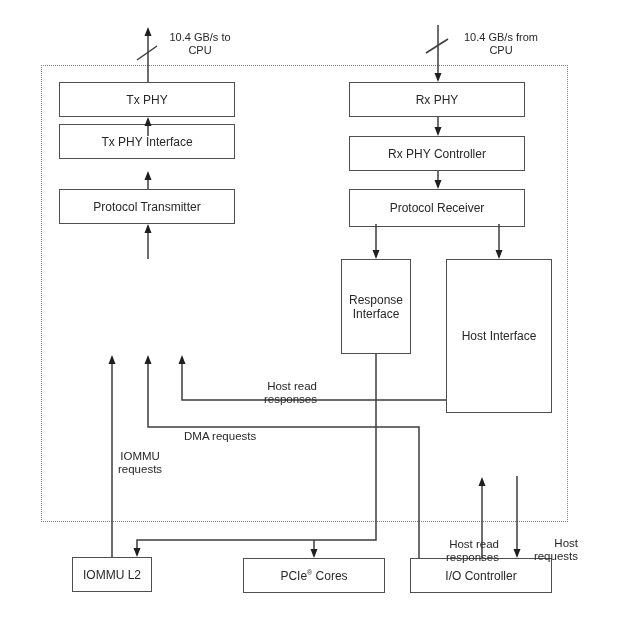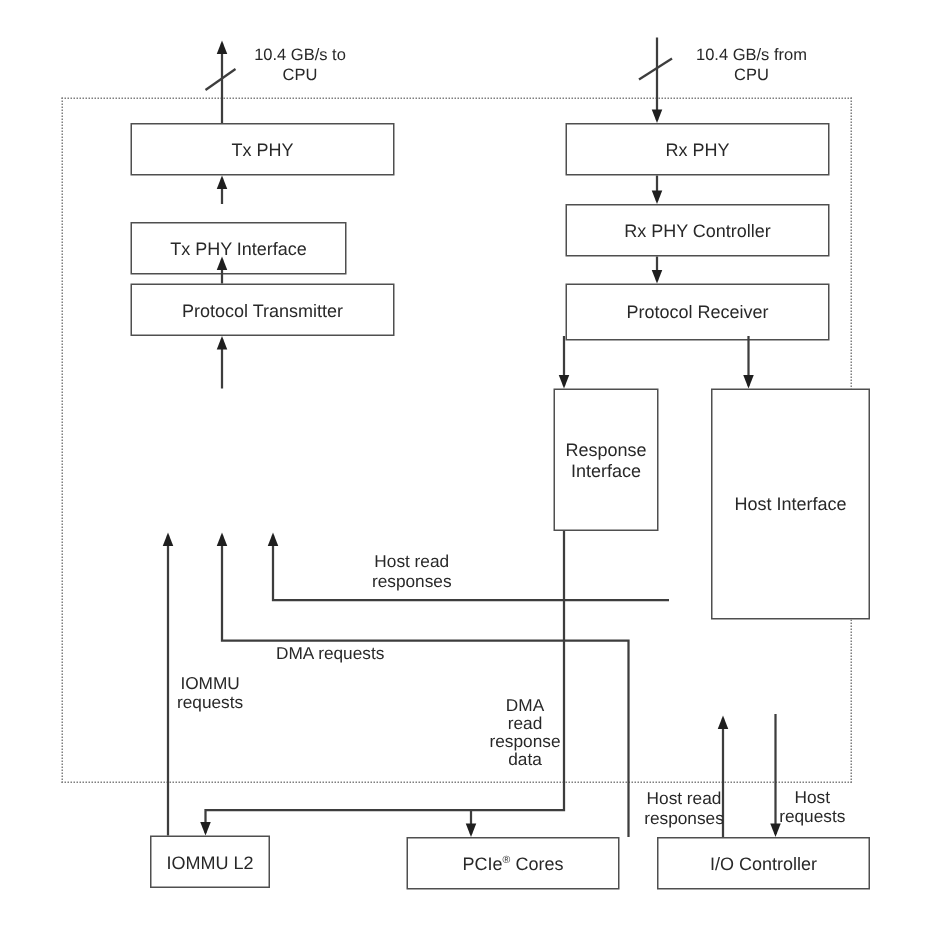--- a/index.html
+++ b/index.html
@@ -20,58 +20,57 @@
   }
   .box{
     position:absolute;
     box-sizing:border-box;
     border:1.5px solid #4f4f4f;
     background:#ffffff;
     display:flex;align-items:center;justify-content:center;
     text-align:center;
     font-size:12px;line-height:14px;
     color:#282828;
-    margin-left:28px;
   }
   .bl{white-space:pre-line;}
   sup{font-size:7px;line-height:0;vertical-align:super;}
   .wires{
     position:absolute;left:0;top:0;
     pointer-events:none;
   }
   .wires polyline, .wires line{
     fill:none;stroke:#3d3d3d;stroke-width:1.5;
   }
   .wires polygon{fill:#1f1f1f;stroke:none;}
   .lbl{
     position:absolute;
     font-size:11.5px;line-height:12.5px;
     white-space:pre-line;
     color:#282828;
     text-align:center;
   }
-  .lbl.center{text-align:center;}
+  .lbl.center{text-align:right;margin-top:11px;}
   .cpu-lbl{
     position:absolute;
     font-size:11px;line-height:13px;
     white-space:pre-line;text-align:center;
     color:#282828;
   }
 </style>
 </head>
 <body>
 
 <div class="canvas">
 
   <div class="dashed-box"></div>
 
   <div class="box" style="left:59px;top:82px;width:176px;height:35px">
     <span class="bl">Tx PHY</span>
   </div>
-  <div class="box" style="left:59px;top:148px;width:144px;height:35px">
+  <div class="box" style="left:59px;top:124px;width:176px;height:35px">
     <span class="bl">Tx PHY Interface</span>
   </div>
   <div class="box" style="left:59px;top:189px;width:176px;height:35px">
     <span class="bl">Protocol Transmitter</span>
   </div>
 
   <div class="box" style="left:349px;top:82px;width:176px;height:35px">
     <span class="bl">Rx PHY</span>
   </div>
   <div class="box" style="left:349px;top:136px;width:176px;height:35px">
@@ -148,22 +147,18 @@
   <div class="cpu-lbl" style="left:150px;top:31px;width:100px">10.4 GB/s to
 CPU</div>
   <div class="cpu-lbl" style="left:450px;top:31px;width:102px">10.4 GB/s from
 CPU</div>
 
   <div class="lbl center" style="left:232px;top:369px;width:85px">Host read
 responses</div>
   <div class="lbl" style="left:184px;top:430px;white-space:nowrap">DMA requests</div>
   <div class="lbl" style="left:118px;top:450px">IOMMU
 requests</div>
-  <div class="lbl center" style="left:323px;top:465px;width:54px;line-height:12px">DMA
-read
-response
-data</div>
   <div class="lbl center" style="left:413px;top:527px;width:86px">Host read
 responses</div>
   <div class="lbl center" style="left:505px;top:526px;width:73px">Host
 requests</div>
 
 </div>
 
 </body></html>

